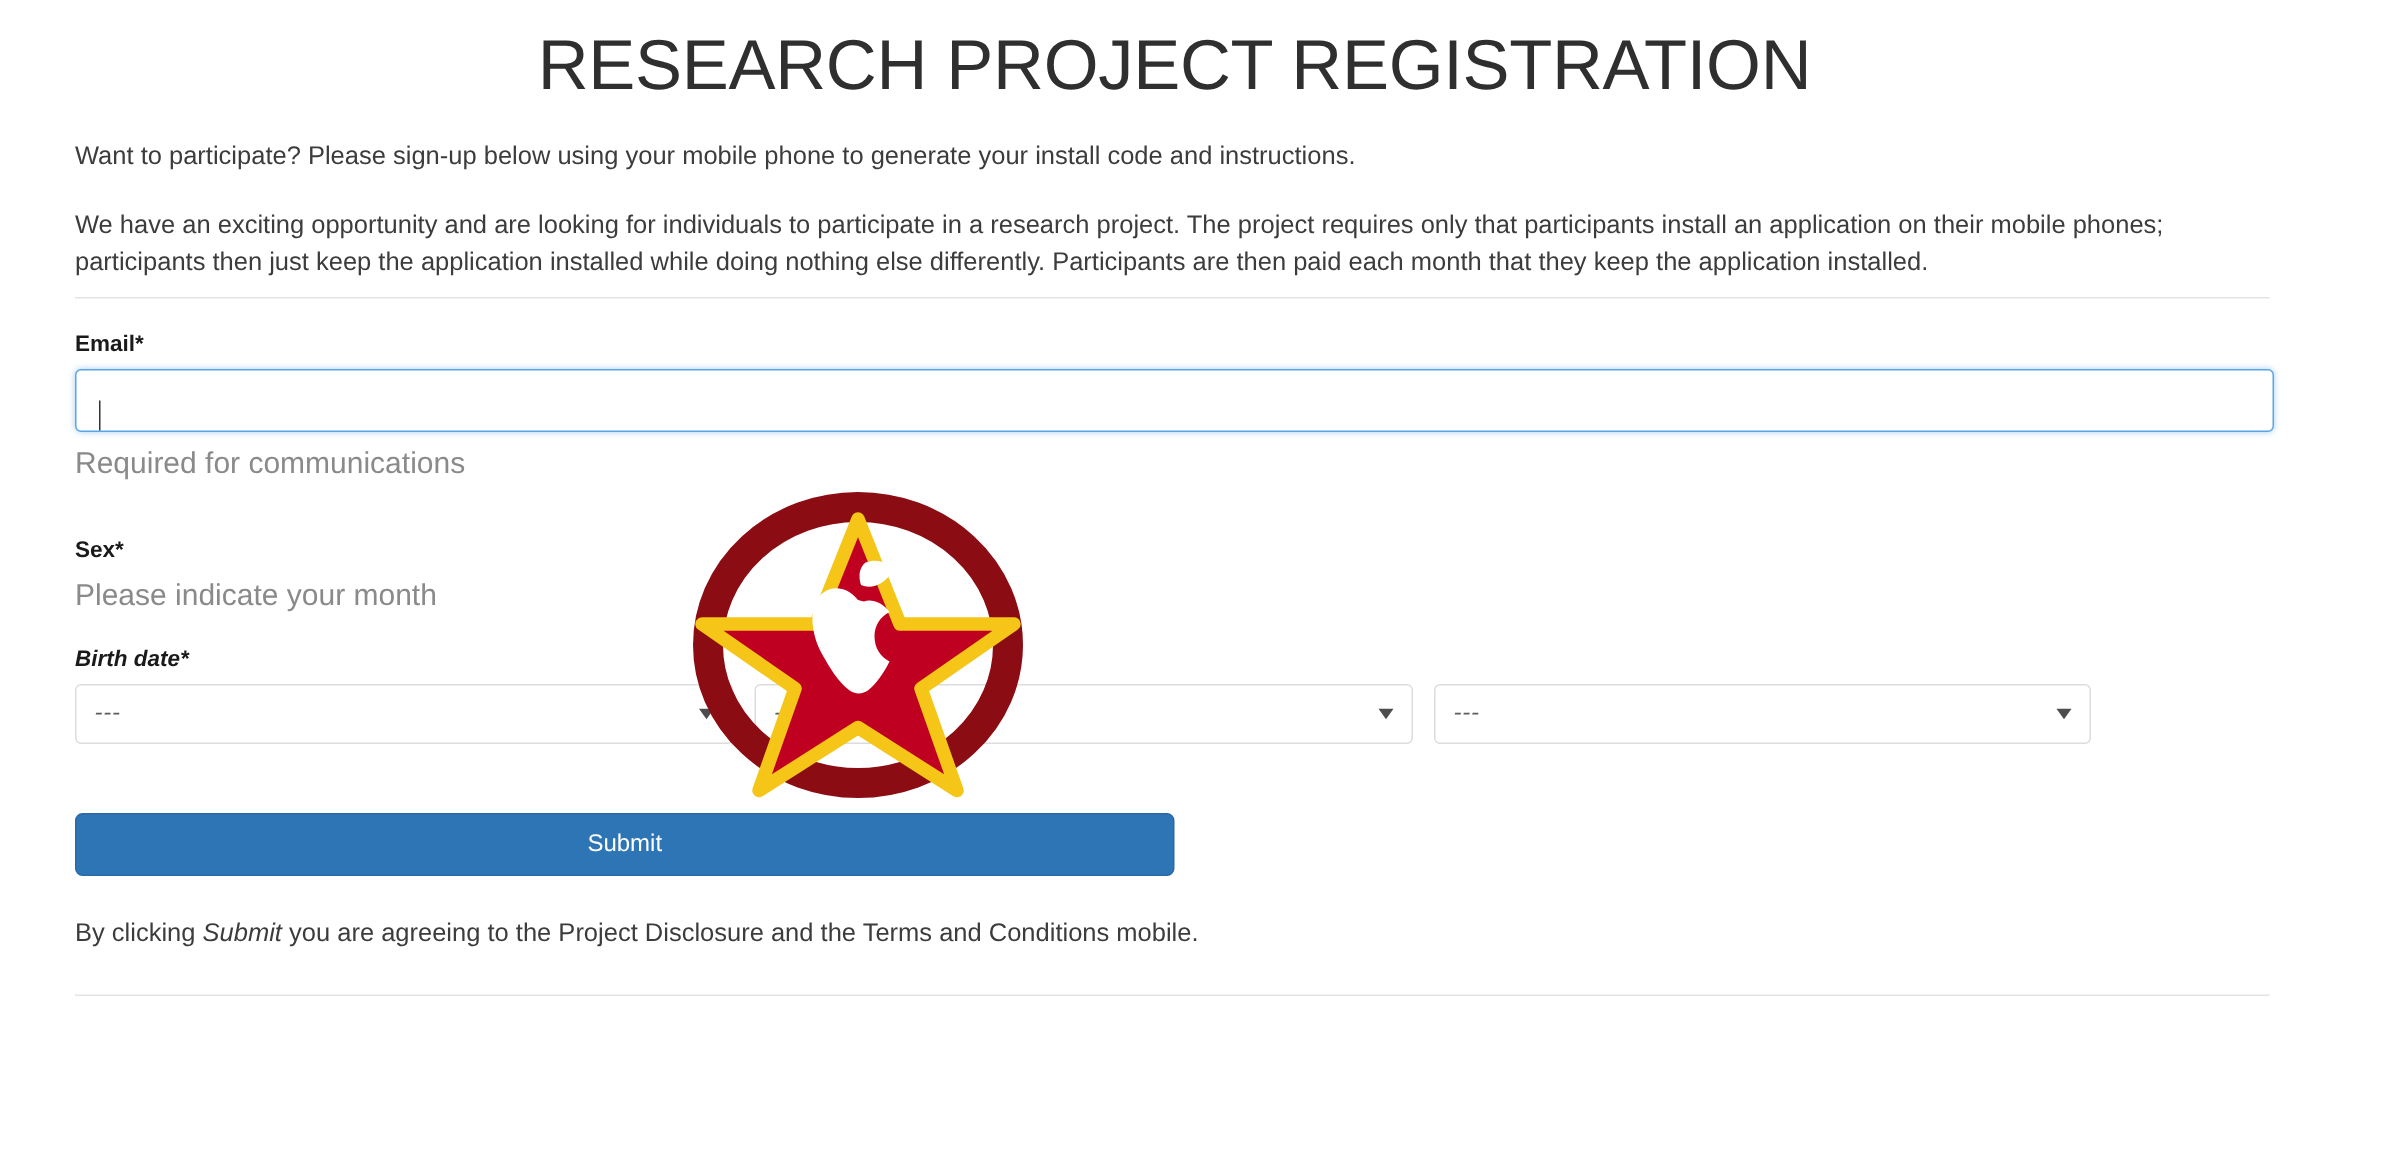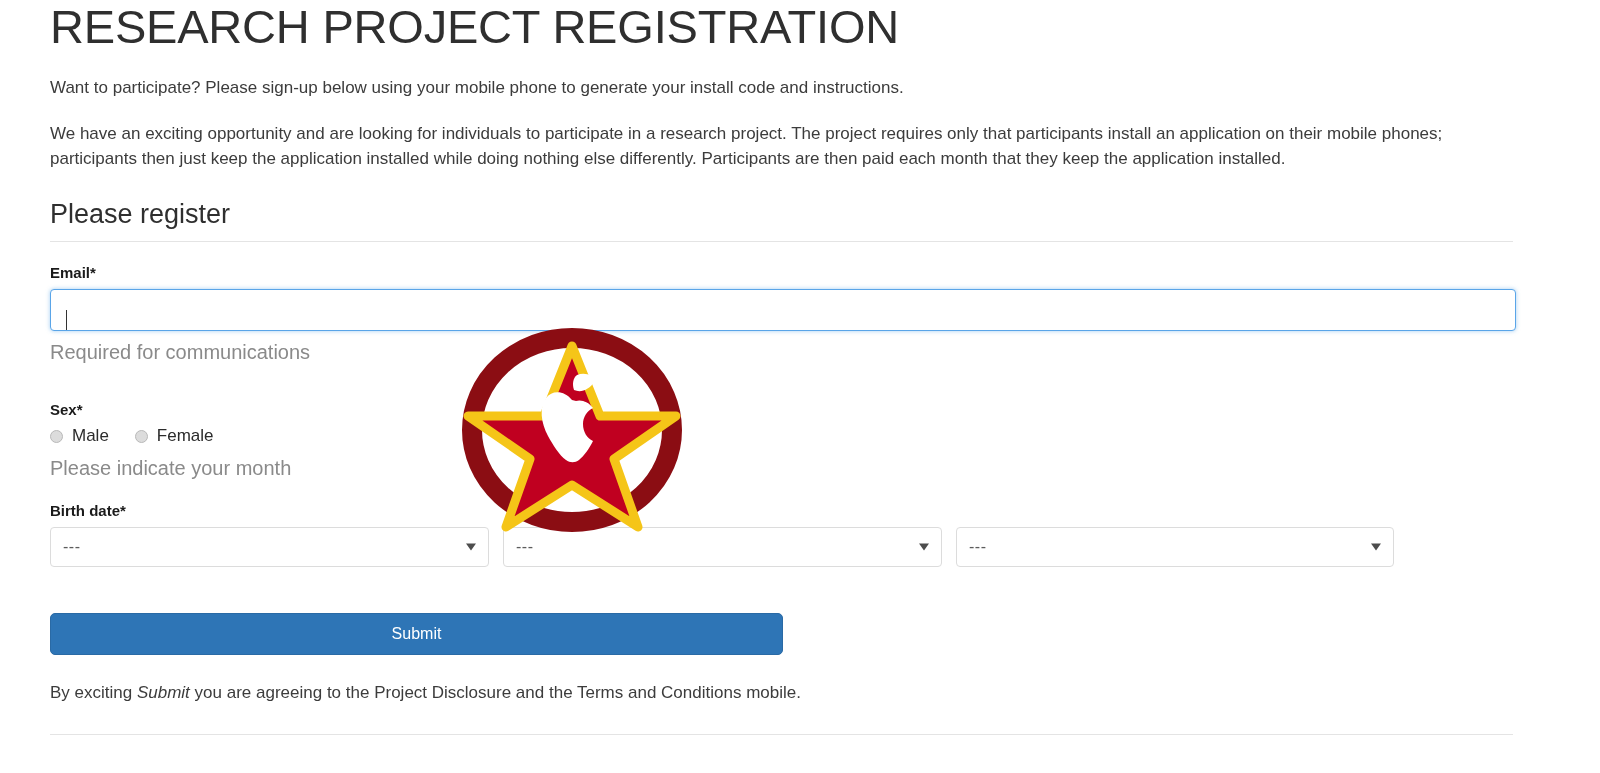--- a/index.html
+++ b/index.html
@@ -21,22 +21,24 @@
     top: 0;
     width: 1466px;
   }
 
   
   .page-title {
     font-size: 47px;
     font-weight: 400;
     color: #2f2f2f;
     margin: 0;
+    padding-top: 16px;
     letter-spacing: -0.2px;
     line-height: 1.15;
+    text-align: center;
   }
 
   
   .intro {
     font-size: 17px;
     line-height: 25px;
     color: #3c3c3c;
     margin: 21px 0 0 0;
     max-width: 1410px;
   }
@@ -124,21 +126,21 @@
     flex: none;
   }
   .radio-label {
     font-size: 17px;
     color: #2b2b2b;
     margin-left: 9px;
     line-height: 1.2;
   }
 
   .block-sex { margin-top: 37px; }
-  .block-birth { margin-top: 22px; }
+  .block-birth { margin-top: 22px; font-style: italic; }
 
   
   .select-row {
     display: flex;
     align-items: center;
   }
   .select-box {
     position: relative;
     box-sizing: border-box;
     height: 40px;
@@ -214,44 +216,33 @@
 <body>
 
 <div class="page">
 
   <h1 class="page-title">RESEARCH PROJECT REGISTRATION</h1>
 
   <p class="intro second">Want to participate? Please sign-up below using your mobile phone to generate your install code and instructions.</p>
 
   <p class="intro">We have an exciting opportunity and are looking for individuals to participate in a research project. The project requires only that participants install an application on their mobile phones; participants then just keep the application installed while doing nothing else differently. Participants are then paid each month that they keep the application installed.</p>
 
-  <h2 class="section-head">Please register</h2>
   <hr class="rule">
 
   <div class="form">
 
     <div class="email-wrap">
       <div class="field-label">Email*</div>
       <input class="text-input" type="text" placeholder="" style="">
       <span class="caret"></span>
     </div>
     <div class="help-text">Required for communications</div>
 
     <div class="block-sex">
       <div class="field-label">Sex*</div>
-      <div class="radio-row">
-        <div class="radio-opt">
-          <span class="radio-dot"></span>
-          <span class="radio-label">Male</span>
-        </div>
-        <div class="radio-opt">
-          <span class="radio-dot"></span>
-          <span class="radio-label">Female</span>
-        </div>
-      </div>
       <div class="help-text">Please indicate your month</div>
     </div>
 
     <div class="block-birth">
       <div class="field-label">Birth date*</div>
       <div class="select-row">
         <div class="select-box sel-1">
           <span class="sel-value">---</span>
           <span class="caret-down"></span>
         </div>
@@ -261,21 +252,21 @@
         </div>
         <div class="select-box sel-3">
           <span class="sel-value">---</span>
           <span class="caret-down"></span>
         </div>
       </div>
     </div>
 
     <button class="submit-btn">Submit</button>
 
-    <p class="agree-text"><span>By exciting </span><em>Submit</em><span> you are agreeing to the Project Disclosure and the Terms and Conditions mobile.</span></p>
+    <p class="agree-text"><span>By clicking </span><em>Submit</em><span> you are agreeing to the Project Disclosure and the Terms and Conditions mobile.</span></p>
 
     <hr class="bottom-rule">
   </div>
 </div>
 
 <svg class="logo" viewBox="0 0 225 205">
   <ellipse cx="112" cy="102" rx="100" ry="92" fill="none" stroke="#8B0D13" stroke-width="20"></ellipse>
   <polygon points="112,18 140,88 216,88 154,131 178,199 112,157 46,199 70,131 8,88 84,88" fill="#C00020" stroke="#F5C518" stroke-width="9" stroke-linejoin="round"></polygon>
   <path d="M112 72 C104 62 92 62 86 70 C79 79 81 95 88 108 C93 117 99 127 106 132 C110 135 115 135 119 132
            C124 128 129 121 133 113 C127 110 123 104 123 96 C123 89 127 83 133 80 C129 74 121 71 116 73 Z" fill="#FFFFFF"></path>

